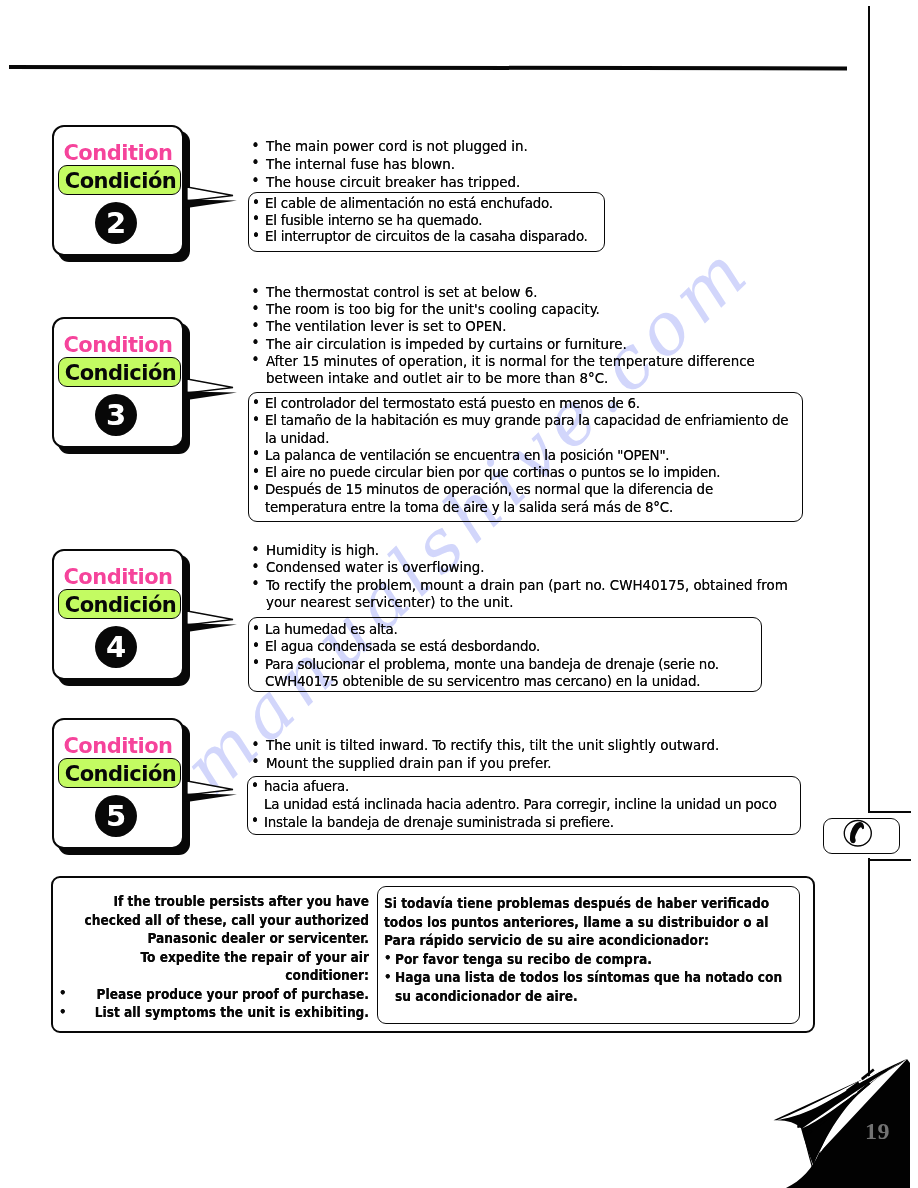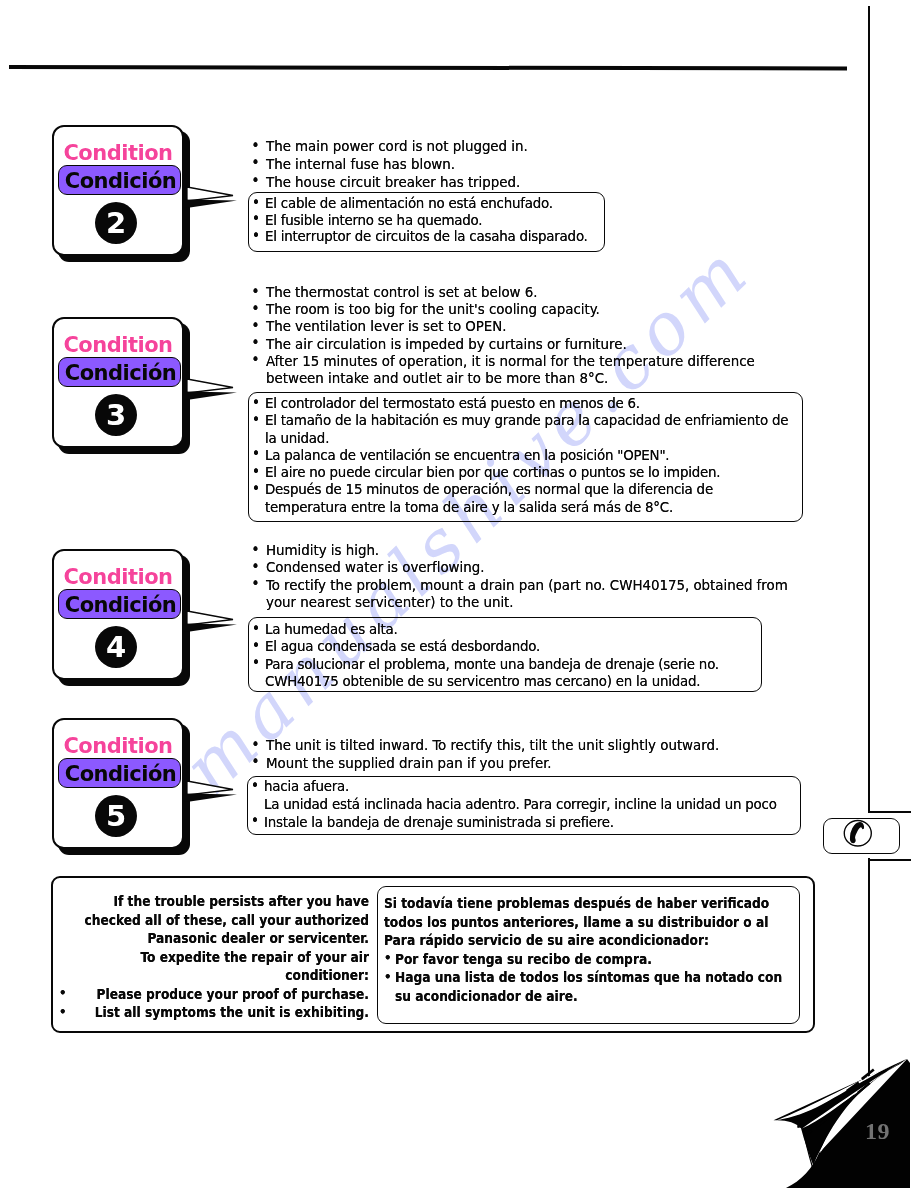--- a/index.html
+++ b/index.html
@@ -29,21 +29,21 @@
   
   .cond{position:absolute;width:132px;height:131px;}
   .cond .shadow{position:absolute;left:6px;top:6px;width:132px;height:131px;
       background:#111;border-radius:11px;}
   .cond .body{position:absolute;left:0;top:0;width:132px;height:131px;
       background:#fff;border:2px solid #111;border-radius:12px;box-sizing:border-box;}
   .cond .ttl{position:absolute;left:0;top:18px;width:132px;text-align:center;
       font-family:"DejaVu Sans",sans-serif;font-weight:bold;font-size:21px;
       line-height:21px;letter-spacing:-0.5px;color:#ec4899;}
   .cond .ttl2wrap{position:absolute;left:6px;top:40px;width:123px;height:30px;
-      border:1.7px solid #111;border-radius:9px;box-sizing:border-box;background:#8b5cf6;}
+      border:1.7px solid #111;border-radius:9px;box-sizing:border-box;background:#bef264;}
   .cond .ttl2{position:absolute;left:0;top:4.5px;width:123px;text-align:center;
       font-family:"DejaVu Sans",sans-serif;font-weight:bold;font-size:21px;
       line-height:21px;letter-spacing:-0.5px;color:#111;}
   .cond .num{position:absolute;left:43px;top:77px;width:42px;height:42px;border-radius:50%;
       background:#111;color:#fff;font-family:"DejaVu Sans",sans-serif;font-weight:bold;
       font-size:29px;line-height:43px;text-align:center;}
 
   
   .enlist{position:absolute;font-family:"DejaVu Sans Condensed","DejaVu Sans",sans-serif;
       font-size:14.9px;color:#111;letter-spacing:-0.02px;}

